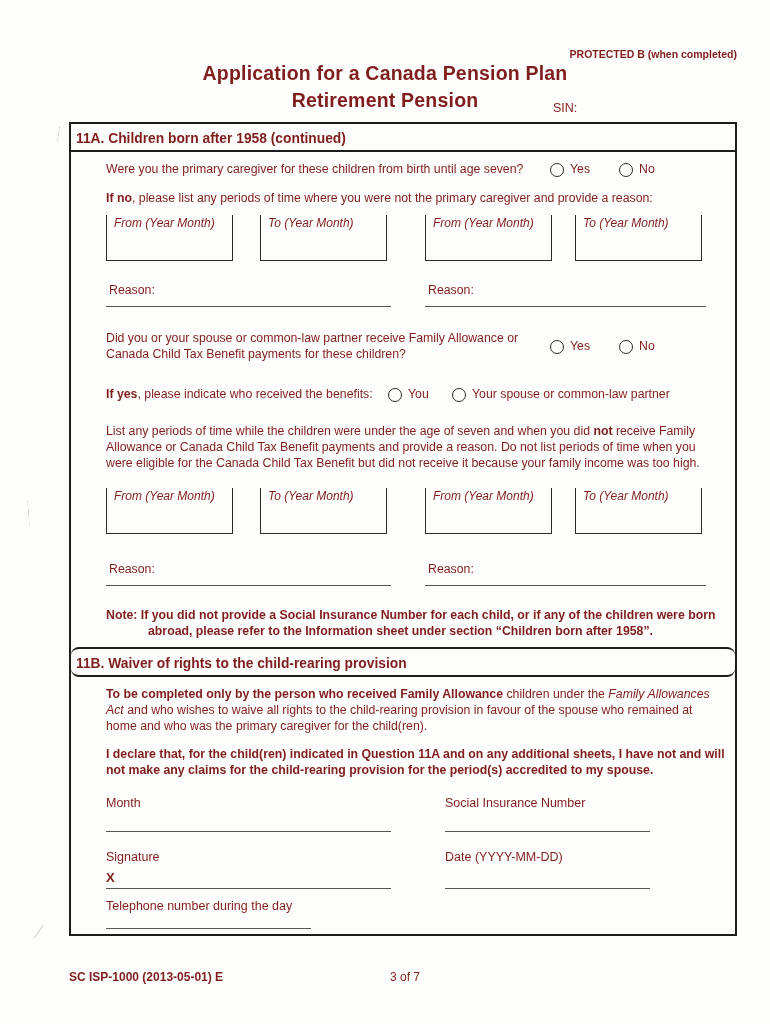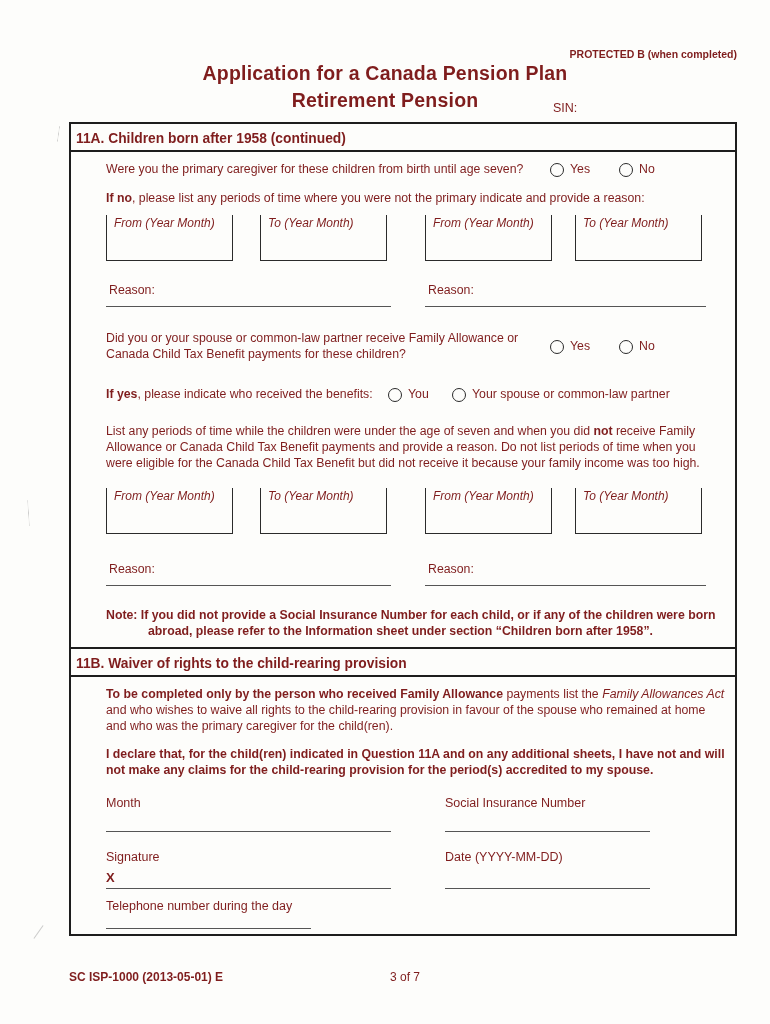--- a/index.html
+++ b/index.html
@@ -14,21 +14,21 @@
   }
   
   .protected { position:absolute; top:48px; right:33px; font-size:10.5px; font-weight:bold; }
   .title1 { position:absolute; top:62px; left:0; width:770px; text-align:center; font-size:19.5px; font-weight:bold; letter-spacing:.2px; }
   .title2 { position:absolute; top:89px; left:0; width:770px; text-align:center; font-size:19.5px; font-weight:bold; letter-spacing:.2px; }
   .sin { position:absolute; top:101px; left:553px; font-size:12.5px; }
 
   
   .form-box { position:absolute; top:122px; left:69px; width:668px; height:814px; border:2px solid #1d1d1d; background:#fdfdfb; }
   .sec-header { font-size:13.8px; font-weight:bold; padding:7px 4px 4px 5px; border-bottom:2px solid #1d1d1d; }
-  .sec-header.with-top { border-top:2px solid #1d1d1d; }
+  .sec-header.with-top { border-top:2px solid #1d1d1d;border-radius:8px; }
   .sec-body { padding:0 10px 0 35px; font-size:12.3px; line-height:1.3; }
 
   
   .q-row { position:relative; margin-top:10px; min-height:17px; }
   .q-text { width:432px; }
   .radio-group { position:absolute; top:0; display:flex; align-items:center; white-space:nowrap; }
   .radio { width:14px; height:14px; border:1.4px solid #2b2b2b; border-radius:50%; display:inline-block; margin-right:6px; background:#fdfdfb; flex:none; }
 
   
   .date-row { position:relative; height:46px; }
@@ -88,21 +88,21 @@
         <div class="radio-group" style="left:444px;">
           <span class="radio"></span>
           <span>Yes</span>
         </div>
         <div class="radio-group" style="left:513px;">
           <span class="radio"></span>
           <span>No</span>
         </div>
       </div>
 
-      <div style="margin-top:12px;"><span class="b">If no</span><span>, please list any periods of time where you were not the primary indicate and provide a reason:</span></div>
+      <div style="margin-top:12px;"><span class="b">If no</span><span>, please list any periods of time where you were not the primary caregiver and provide a reason:</span></div>
 
       <div class="date-row" style="margin-top:8px;">
         <div class="date-box" style="left:0;">
           <span>From (Year  Month)</span>
         </div>
         <div class="date-box" style="left:154px;">
           <span>To (Year  Month)</span>
         </div>
         <div class="date-box" style="left:319px;">
           <span>From (Year  Month)</span>
@@ -172,21 +172,21 @@
       </div>
 
       <div class="note" style="margin-bottom:7px;"><span>Note:</span> <span>If you did not provide a Social Insurance Number for each child, or if any of the children were born abroad, please refer to the Information sheet under section “Children born after 1958”.</span></div>
 
     </div>
 
     <div class="sec-header with-top">11B. Waiver of rights to the child-rearing provision</div>
 
     <div class="sec-body">
 
-      <div class="para" style="margin-top:10px;"><span class="b">To be completed only by the person who received Family Allowance</span><span> payments list the </span><span class="i">Family Allowances Act</span><span> and who wishes to waive all rights to the child-rearing provision in favour of the spouse who remained at home and who was the primary caregiver for the child(ren).</span></div>
+      <div class="para" style="margin-top:10px;"><span class="b">To be completed only by the person who received Family Allowance</span><span> children under the </span><span class="i">Family Allowances Act</span><span> and who wishes to waive all rights to the child-rearing provision in favour of the spouse who remained at home and who was the primary caregiver for the child(ren).</span></div>
 
       <div class="para b" style="margin-top:12px;">I declare that, for the child(ren) indicated in Question 11A and on any additional sheets, I have not and will not make any claims for the child-rearing provision for the period(s) accredited to my spouse.</div>
 
       <div class="labels-row">
         <span class="pos-0">Month</span>
         <span class="pos-339">Social Insurance Number</span>
       </div>
       <div class="lines-row" style="margin-top:20px;">
         <div class="wline" style="left:0; width:285px;"></div>
         <div class="wline" style="left:339px; width:205px;"></div>

